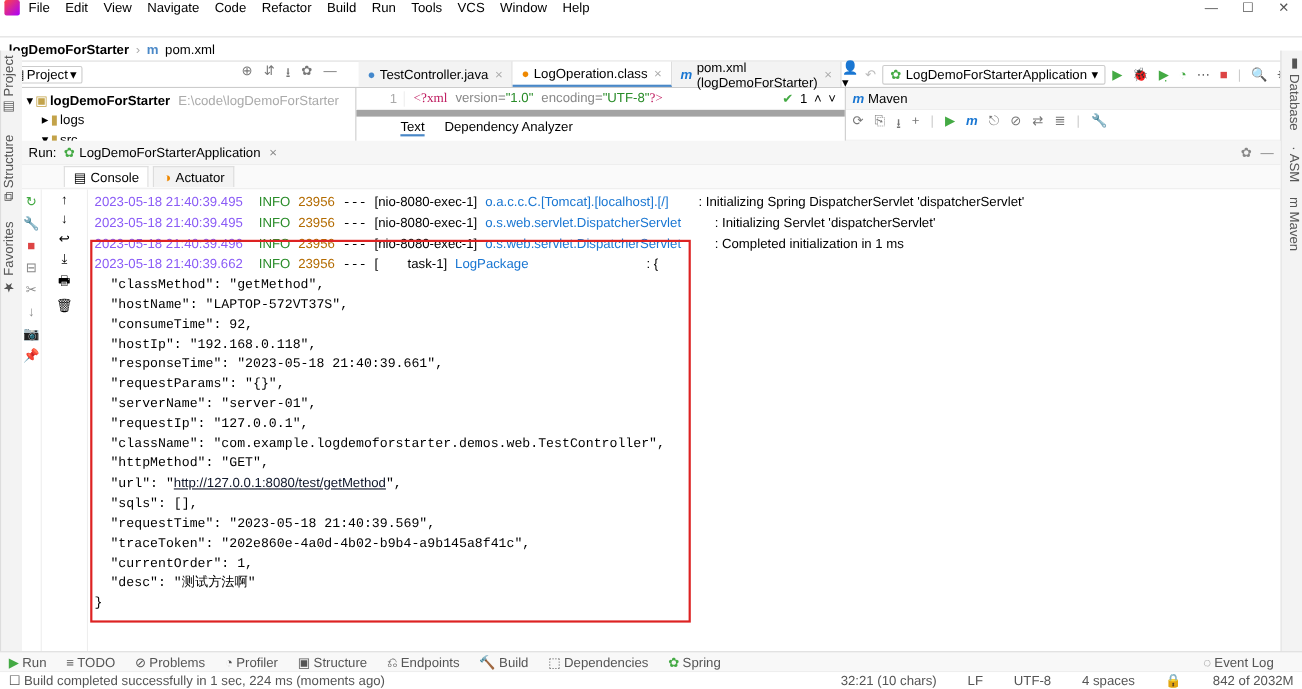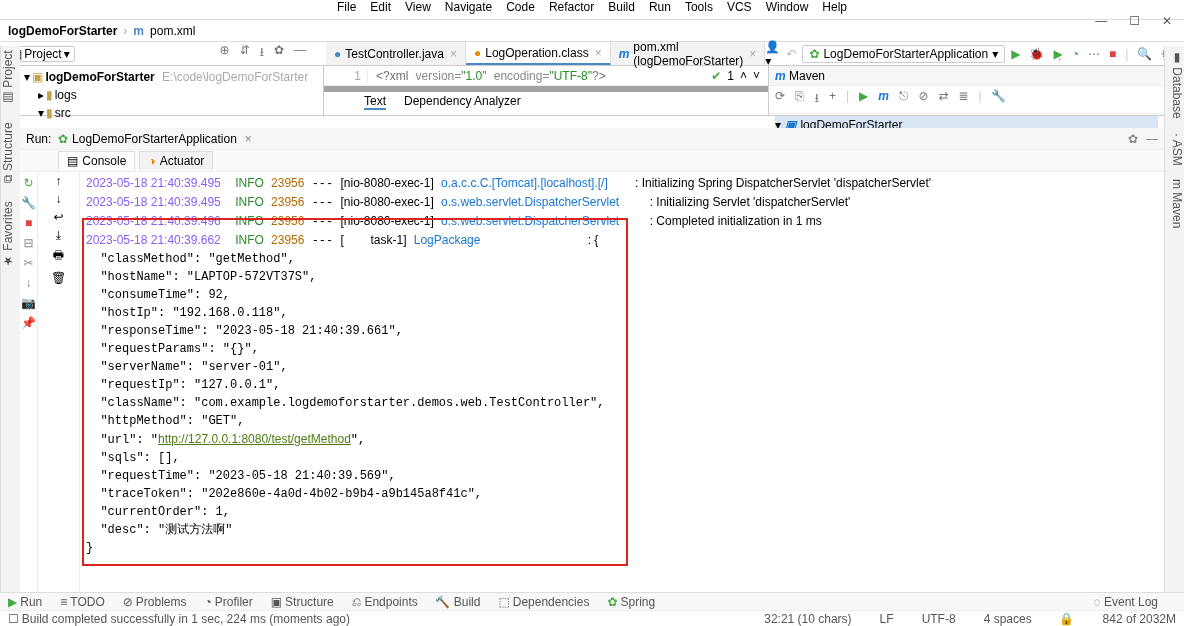--- a/index.html
+++ b/index.html
@@ -1,17 +1,17 @@
 <!DOCTYPE html>
 <html><head>
 <meta charset="utf-8">
 <style>
 * { margin: 0; padding: 0; box-sizing: border-box; font-family: "Segoe UI", Arial, sans-serif; font-size: 12px; }
 body { background: #fff; color: #000; overflow: hidden; width: 1184px; height: 626px; position: relative; }
-.titlebar { height: 20px; display: flex; align-items: center; padding: 0 4px; border-bottom: 1px solid #ddd; flex-direction: column; }
+.titlebar { height: 34px; display: flex; align-items: flex-start; padding: 0 4px; border-bottom: 1px solid #ddd; }
 .titlebar .logo { width: 14px; height: 14px; background: linear-gradient(135deg,#f44,#a0f); border-radius:2px; margin-right: 8px; }
 .menubar { display: flex; gap: 14px; }
 .menubar span { cursor: pointer; }
 .wintitle { margin-left: 28px; color: #888; }
 .winbtns { margin-left: auto; display: flex; gap: 22px; padding-right:8px; color:#555; }
 .crumb { height: 22px; display: flex; align-items: center; padding: 0 8px; border-bottom: 1px solid #ddd; gap:4px;}
 .crumb .sep { color:#aaa; margin:0 2px;}
 .m-icon { color:#4a88c7; font-weight:bold; margin-right:2px;}
 .nav-bar { height: 24px; border-bottom: 1px solid #ccc; display: flex; align-items: center; padding: 0 6px; position:relative;}
 .nav-left { display:flex; align-items:center; gap:8px; flex:0 0 300px;}
@@ -26,21 +26,21 @@
 .toolbar-icons { display:flex; gap:9px; align-items:center; color:#666;}
 .green{color:#4a4;} .red{color:#d44;} .blue{color:#48c;} .orange{color:#e80;}
 .main-row { display:flex; height: 50px; border-bottom:1px solid #ccc;}
 .proj-tree { width: 304px; border-right:1px solid #ccc; padding:2px 4px; font-size:12px;}
 .proj-tree .node { display:flex; align-items:center; gap:2px; height:18px;}
 .proj-tree .nested { margin-left:14px;}
 .editor-pane { flex:1; display:flex; flex-direction:column;}
 .editor-top { display:flex; align-items:center; height:20px; border-bottom:1px solid #eee;}
 .gutter{ width:44px; text-align:right; color:#aaa; padding-right:6px; border-right:1px solid #eee;}
 .xml-line{ padding-left:8px; font-family:Consolas,monospace; font-size:12px;}
-.xml-line .kw{color:#737373;} .xml-line .attr{color:#888;} .xml-line .val{color:#298c29;}
+.xml-line .kw{color:#be185d;font-family:Liberation Serif, serif;} .xml-line .attr{color:#888;} .xml-line .val{color:#298c29;}
 .bread-crumb{ padding:2px 8px; color:#888; font-size:11px;}
 .editor-sub { display:flex; gap:18px; padding:2px 40px; border-top:6px solid #a3a3a3;}
 .maven-pane { width:396px; border-left:1px solid #ccc;}
 .maven-head{ height:20px; display:flex; align-items:center; padding:0 6px; border-bottom:1px solid #eee; background:#f6f6f6;}
 .maven-tool { display:flex; gap:10px; padding:3px 6px; border-bottom:1px solid #eee; color:#777;}
 .maven-tree{ padding:2px 6px;}
 .maven-tree .node{ display:flex; align-items:center; gap:4px; height:18px; background:#d9e5f5;}
 .maven-tree .sub{ margin-left:18px; background:#fff;}
 .side-tabs-left { position:absolute; left:0; top:46px; bottom:20px; width:20px; background:#f3f3f3; border-right:1px solid #ddd; writing-mode:vertical-rl; transform:rotate(180deg); text-align:center; padding:4px 0; font-size:11px; color:#555; display:flex; justify-content:flex-end; gap:18px;}
 .side-tabs-right { position:absolute; right:0; top:46px; bottom:20px; width:20px; background:#f3f3f3; border-left:1px solid #ddd; writing-mode:vertical-rl; text-align:center; padding:4px 0; font-size:11px; color:#555; display:flex; gap:14px;}
@@ -49,21 +49,21 @@
 .run-head .title{ display:flex; align-items:center; gap:4px;}
 .run-head .x{ margin-left:4px; color:#888;}
 .run-head .right{ margin-left:auto; display:flex; gap:8px; color:#888;}
 .run-tabs{ height:22px; display:flex; align-items:center; padding-left:38px; gap:4px; border-bottom:1px solid #eee; background:#fafafa;}
 .run-tabs .rtab{ display:flex; align-items:center; gap:4px; padding:2px 8px; border:1px solid #ddd; border-bottom:none; background:#fff;}
 .run-body{ flex:1; display:flex; overflow:hidden;}
 .run-gutter{ width:42px; border-right:1px solid #eee; display:flex; flex-direction:column; align-items:center; gap:4px; padding-top:2px;}
 .run-gutter2{ width:18px; border-right:1px solid #eee; display:flex; flex-direction:column; align-items:center; gap:6px; padding-top:4px; color:#888;}
 .console{ flex:1; font-family:Consolas,'Courier New',monospace; font-size:12px; line-height:18px; padding:2px 6px; overflow:auto; white-space:pre;}
 .console .ts{ color:#8b5cf6;text-align:center;} .console .info{ color:#298c29;} .console .pid{color:#b36b00;} .console .thread{color:#000;} .console .logger{color:#1976d2;} .console .msg{color:#000;}
-.console a{ color:#4d7c0f; text-decoration:underline;}
+.console a{ color:#0f172a; text-decoration:underline;}
 .redbox{ border:2px solid #d22; position:absolute; pointer-events:none;}
 .statusbar{ position:absolute; left:0; right:0; bottom:16px; height:18px; border-top:1px solid #ddd; display:flex; align-items:center; padding:0 8px; background:#f8f8f8; font-size:11px; color:#555;}
 .statusbar .sitem{ display:flex; align-items:center; gap:3px; margin-right:18px;}
 .buildbar{ position:absolute; left:0; right:0; bottom:0; height:16px; display:flex; align-items:center; padding:0 8px; background:#fff; border-top:1px solid #eee; font-size:11px; color:#555;}
 .buildbar .right{ margin-left:auto; display:flex; gap:28px;}
 .folder{color:#c3a34a;}
 .mvn-m{ color:#1976d2; font-weight:bold; font-style:italic;}
 </style>
 </head>
 <body>

